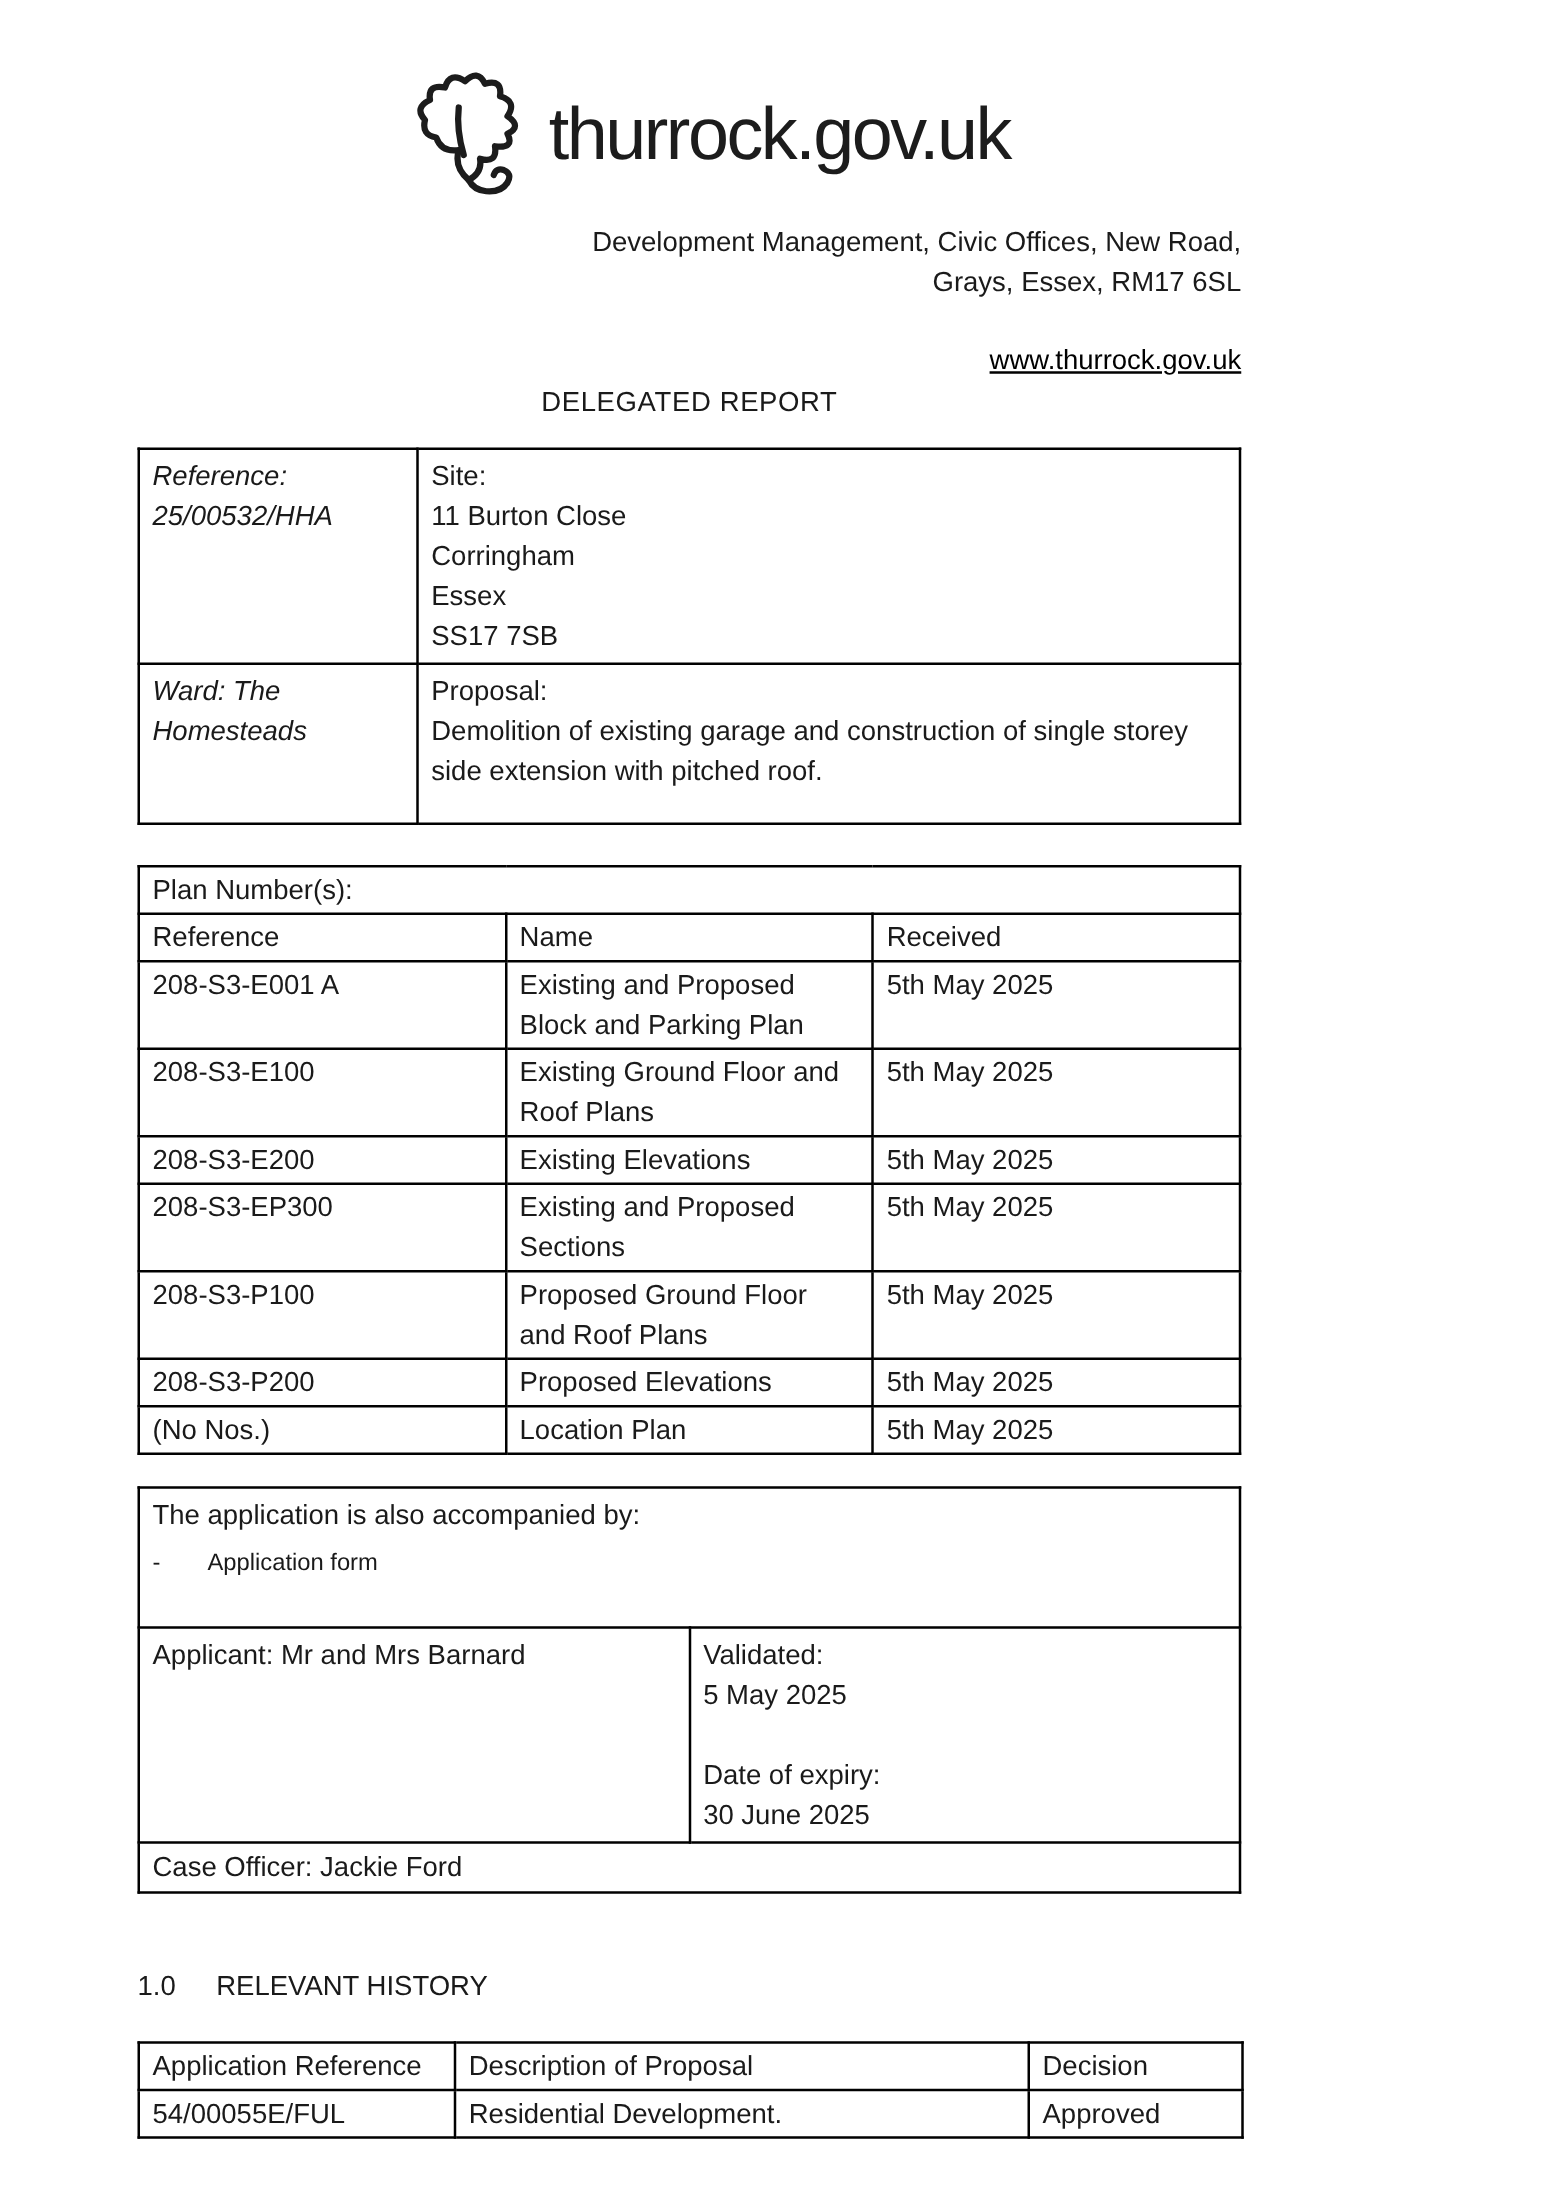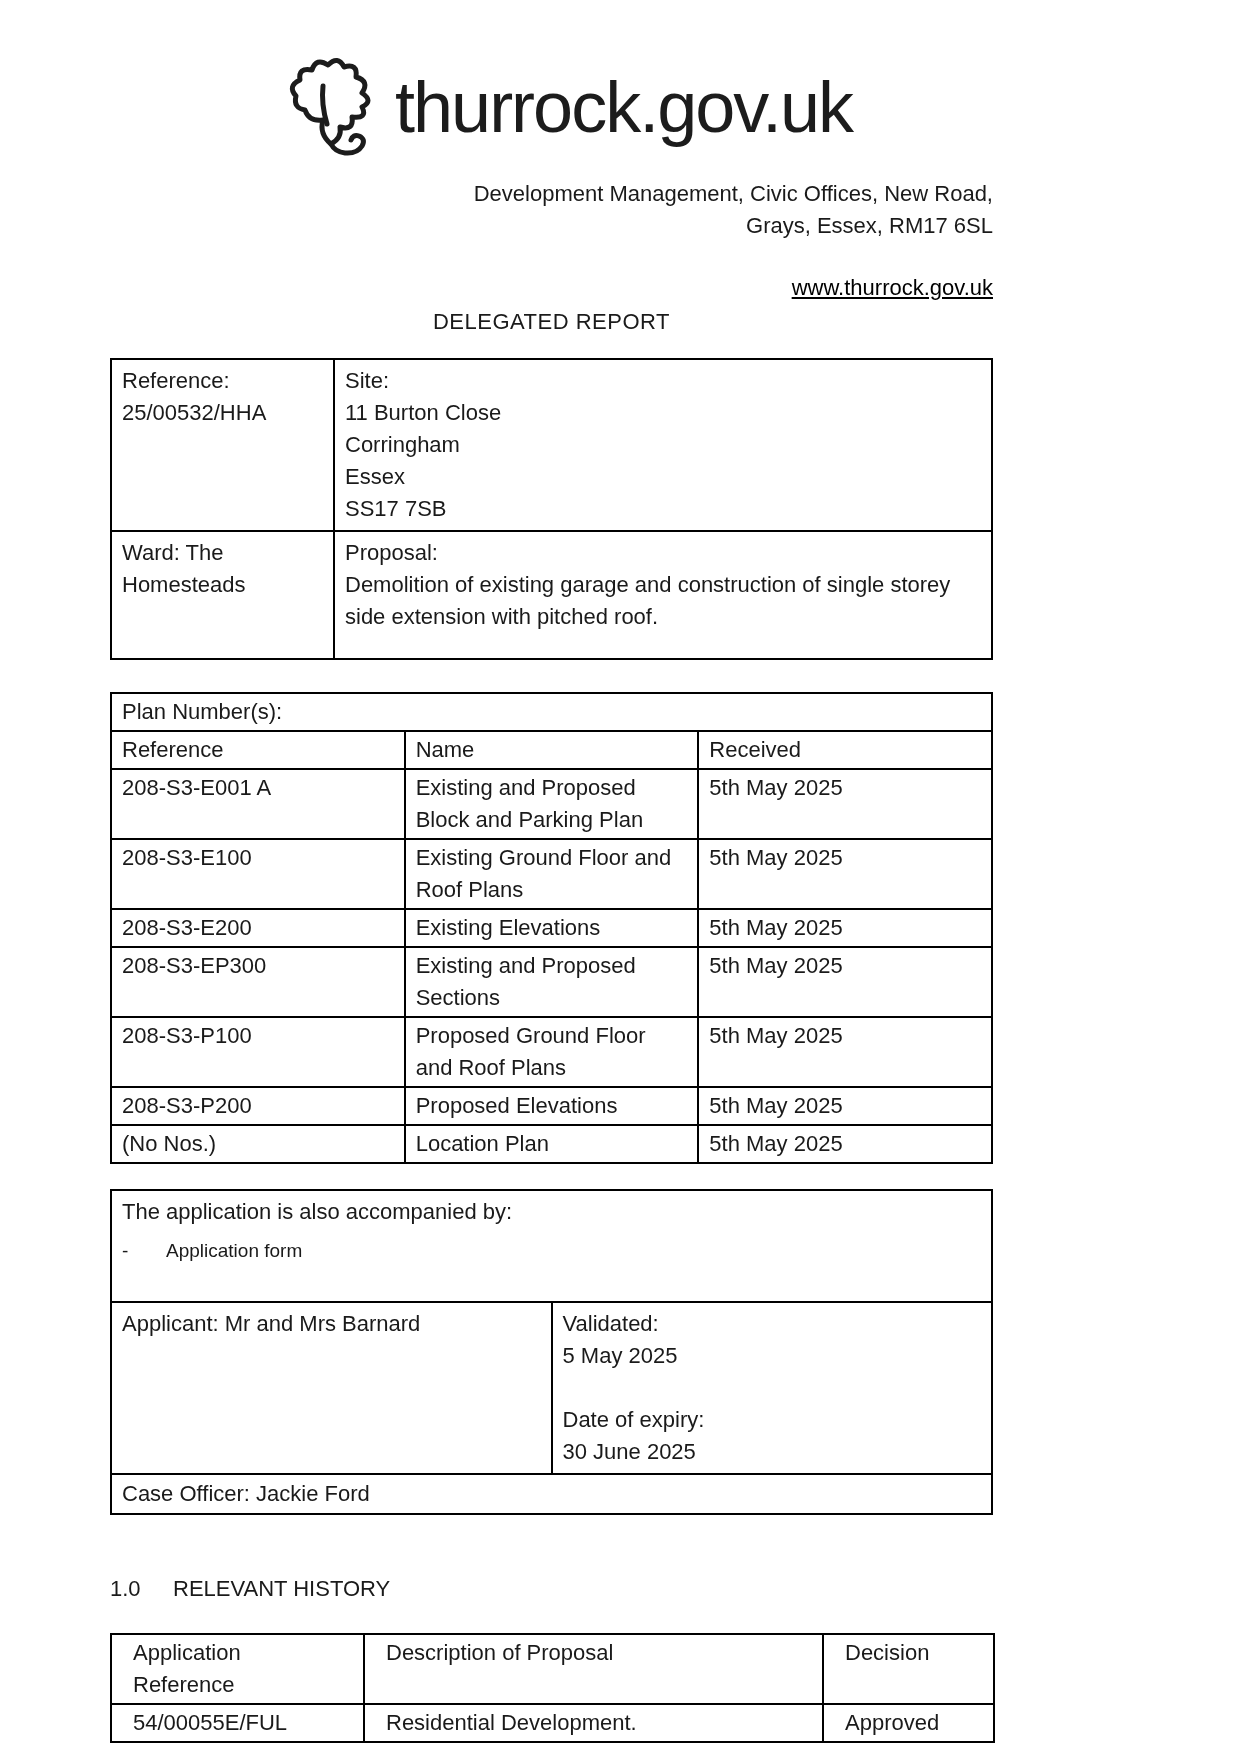--- a/index.html
+++ b/index.html
@@ -8,58 +8,58 @@
     width:1241px; height:1754px;
     font-family:"Liberation Sans", sans-serif;
     color:#1a1a1a; font-size:22px; line-height:32px;
     overflow:hidden;
   }
   .content { margin-left:110px; width:883px; padding-top:52px; }
 
   
   .logo-row { display:flex; align-items:center; justify-content:center; margin-left:30px; height:110px; }
   .logo-icon { width:100px; height:106px; margin-right:14px; flex:0 0 auto; }
-  .logo-text { font-size:72px; line-height:84px; font-weight:500; letter-spacing:-2px; color:#1c1c1c; }
+  .logo-text { font-size:59px; line-height:84px; font-weight:500; letter-spacing:-2px; color:#1c1c1c; }
 
   
   .address { text-align:right; margin-top:16px; }
   .website { text-align:right; margin-top:30px; }
   .website a { color:#000000; text-decoration:underline; cursor:pointer; }
   .report-title { text-align:center; margin-top:2px; letter-spacing:0.5px; }
 
   
   table { border-collapse:collapse; width:883px; table-layout:fixed; }
   td, th { border:2px solid #000; vertical-align:top; padding:5px 10px; text-align:left;
            font-weight:normal; font-size:22px; line-height:32px; word-wrap:break-word; }
 
   .ref-table { margin-top:20px; }
   .ref-table .row-top td { height:165px; }
   .ref-table .row-bottom td { height:128px; }
-  .col-narrow { width:223px; }
+  .col-narrow { width:223px;font-style:italic; }
 
   .plans-table { margin-top:32px;padding-left:24px; }
   .plans-table td { padding:2px 10px; height:33px; }
   .plans-col-ref { width:213px; }
   .plans-col-name { width:499px; }
   .plans-col-received { width:171px; }
 
   .acc-table { margin-top:25px;padding-left:36px; }
   .acc-intro-cell { height:112px; }
   .acc-item { display:flex; margin-top:10px; font-size:19px; line-height:26px; }
   .acc-item .dash { width:44px; flex:0 0 auto; }
   .acc-applicant-cell { width:523px; height:165px; }
   .acc-validated-cell { width:360px; }
   .blank-line { height:32px; }
   .acc-officer-cell { height:36px; padding-top:3px; padding-bottom:3px; }
 
   .section-heading { margin-top:58px; display:flex; }
   .section-number { width:63px; flex:0 0 auto; }
 
   .history-table { margin-top:28px; }
-  .history-table td { padding:2px 21px; height:33px; }
+  .history-table td { padding:2px 10px; height:33px; }
   .hist-col-ref { width:253px; }
   .hist-col-desc { width:459px; }
   .hist-col-decision { width:171px; }
 </style>
 </head>
 <body>
 
 <div class="content">
 
   <div class="logo-row">

